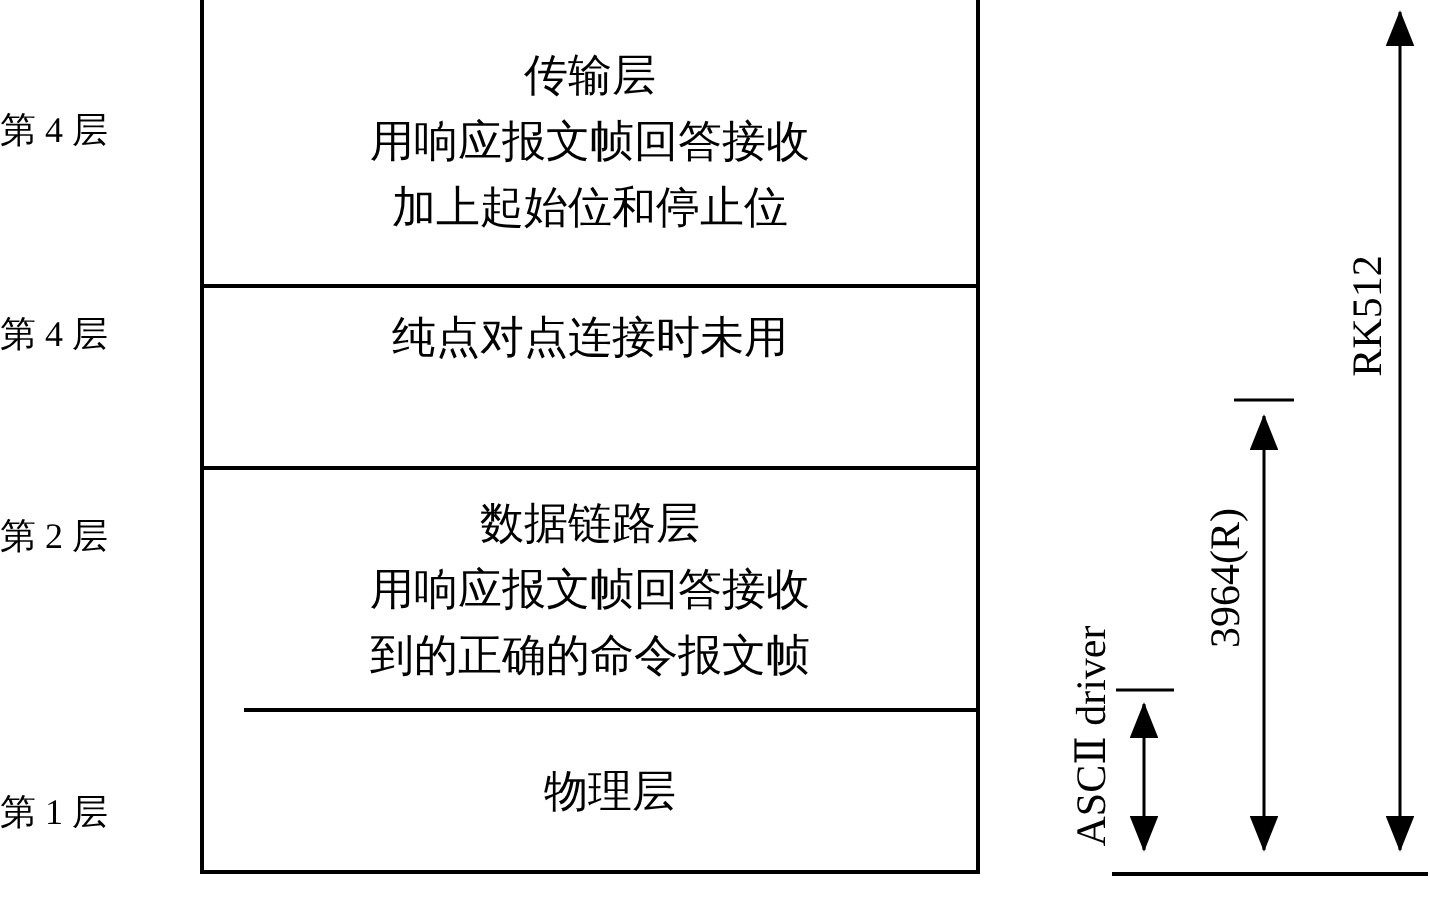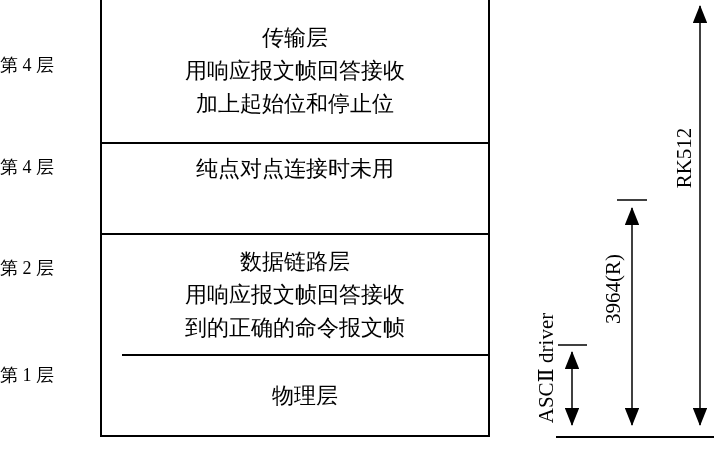--- a/index.html
+++ b/index.html
@@ -62,21 +62,21 @@
     font-size: 21px;
     transform: translate(-50%, -50%) rotate(-90deg);
   }
 </style>
 </head>
 <body>
 
 <div class="layer-label" style="top:65px">第 4 层</div>
 <div class="layer-label" style="top:167px">第 4 层</div>
 <div class="layer-label" style="top:268px">第 2 层</div>
-<div class="layer-label" style="top:375px">第 1 层</div>
+<div class="layer-label" style="top:406px">第 1 层</div>
 
 <div class="stack-box">
   <div class="section s4">
     <div>传输层</div>
     <div>用响应报文帧回答接收</div>
     <div>加上起始位和停止位</div>
   </div>
   <div class="section s3 b">
     <div>纯点对点连接时未用</div>
   </div>

